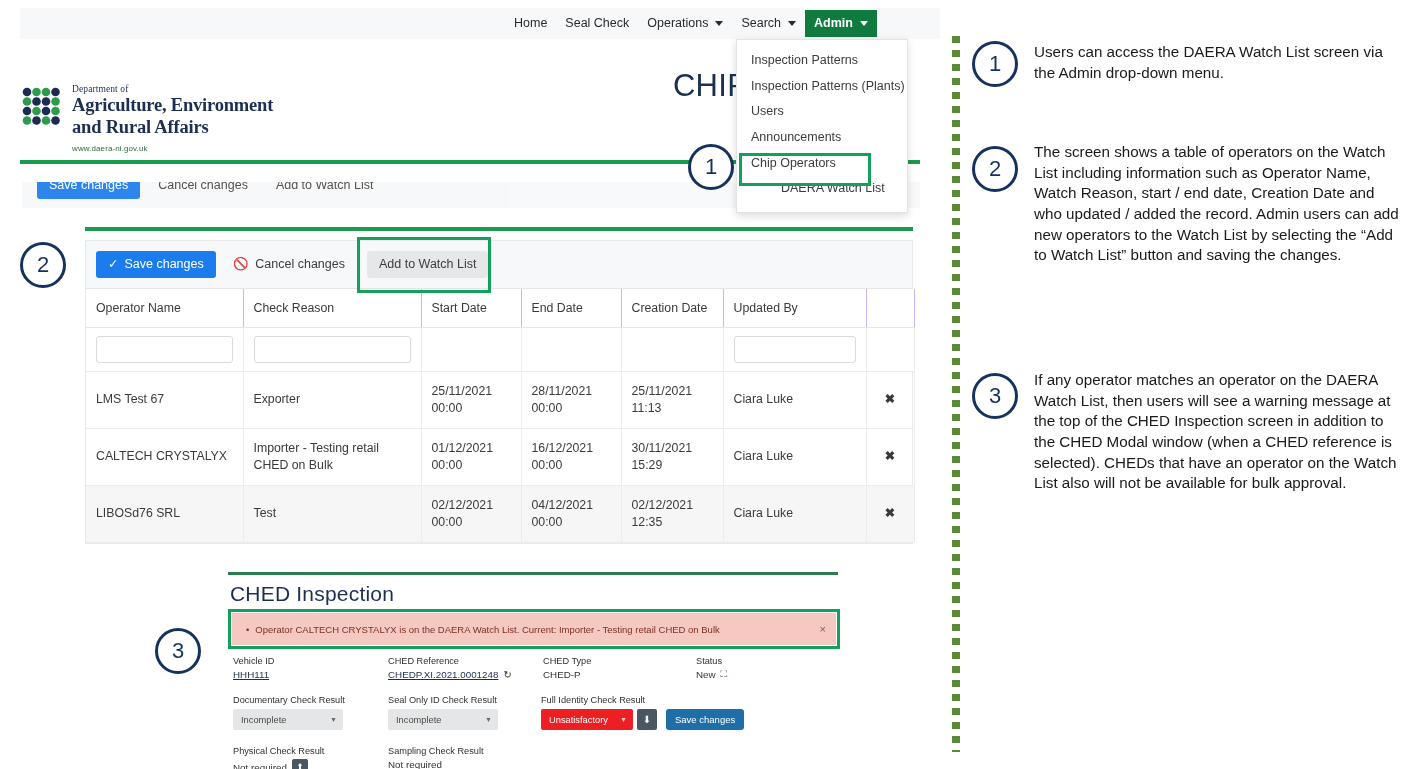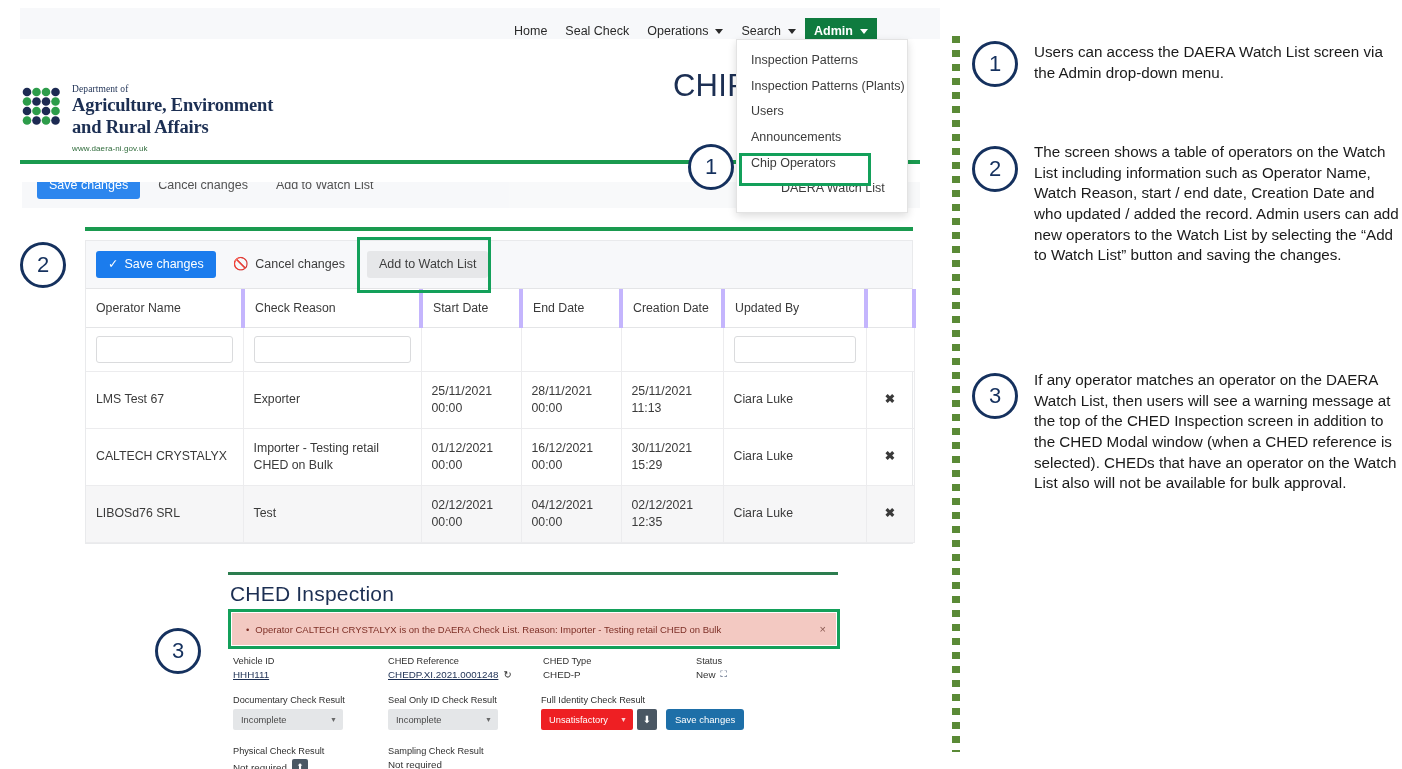--- a/index.html
+++ b/index.html
@@ -15,21 +15,21 @@
 
   
   #app-pane { position: absolute; left:0; top:0; width: 940px; height: 769px; overflow: hidden; }
 
   
   .navbar {
     position: absolute; left: 20px; top: 8px; width: 937px; height: 31px;
     background: #f7f8fa;
   }
   .navlist {
-    position: absolute; left: 0; top: 8px; height: 31px;
+    position: absolute; left: 0; top: 0; height: 31px;
     display: flex; align-items: center; gap: 0px;
     left: 485px;
   }
   .navitem {
     font-size: 12.5px; color: #2a2a2a; padding: 7px 9px; white-space: nowrap;
     display: flex; align-items: center; gap: 5px; line-height: 1;
   }
   .navitem.active { background: #0f7b3f; color: #ffffff; font-weight: bold; }
   .caret {
     display: inline-block; width: 0; height: 0;
@@ -106,21 +106,21 @@
   .btn-grey { background:#e6e7e9; color:#3d3d3d; }
   .btn-watch-wrap { position: relative; margin-left: 4px; }
   .watch-hl {
     position:absolute; left:-10px; top:-14px; width: 134px; height: 56px;
     border:3px solid #13a05a; pointer-events:none;
   }
 
   table.wl { width: 100%; border-collapse: collapse; table-layout: fixed; }
   table.wl th {
     text-align: left; font-size: 12.3px; font-weight: normal; color: #3a3a3a;
-    padding: 12px 10px; border-bottom: 1px solid #e4e5e7; border-right: 4px solid #c4b5fd;
+    padding: 12px 10px; border-bottom: 1px solid #e4e5e7; border-right: 1px solid #c4b5fd;
     background: #ffffff;
   }
   table.wl td {
     font-size: 12.3px; color: #3a3a3a; padding: 11px 10px; vertical-align: middle;
     border-bottom: 1px solid #ececee; border-right: 1px solid #ececee; line-height: 1.38;
   }
   table.wl tr.filter-row td { padding: 8px 10px; background:#fff; }
   table.wl tr.alt td { background: #f6f6f7; }
   .filt-input {
     width: 100%; height: 27px; border:1px solid #dadbdd; border-radius:3px; background:#fff;
@@ -378,21 +378,21 @@
         </tbody>
       </table>
     </div>
 
     <div class="rule-green-3"></div>
     <div class="ched-title">CHED Inspection</div>
 
     <div class="alert-hl"></div>
     <div class="alert">
       <span class="bullet">•</span>
-      <span>Operator CALTECH CRYSTALYX is on the DAERA Check List. Reason: Importer - Testing retail CHED on Bulk</span>
+      <span>Operator CALTECH CRYSTALYX is on the DAERA Watch List. Current: Importer - Testing retail CHED on Bulk</span>
       <span class="x">×</span>
     </div>
 
     <div class="fields">
       <div class="frow">
         <div class="fcell" style="width:155px">
           <div class="flabel">Vehicle ID</div>
           <div class="fvalue">
             <a href="#">HHH111</a>
           </div>

